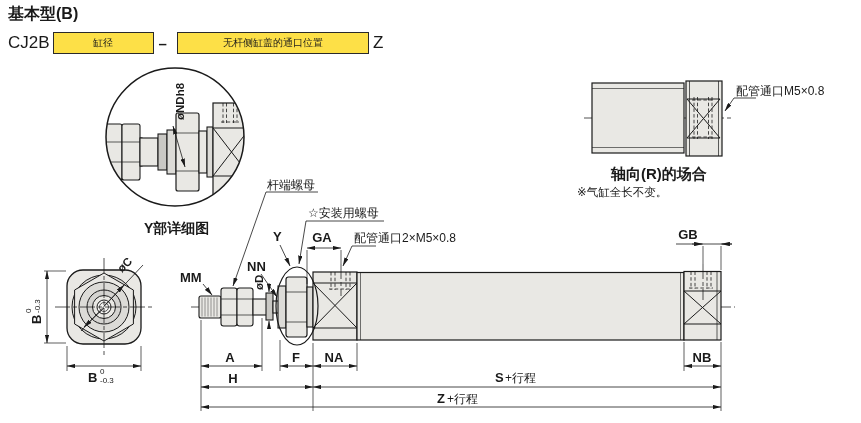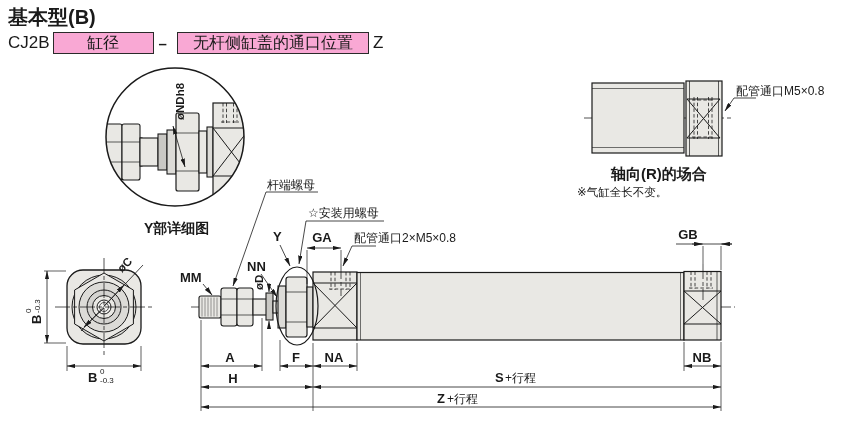--- a/index.html
+++ b/index.html
@@ -1,23 +1,23 @@
 <!DOCTYPE html>
 <html><head>
 <meta charset="utf-8">
 <style>
   html,body{margin:0;padding:0;background:#fff;}
   body{width:861px;height:423px;position:relative;overflow:hidden;
        font-family:"Liberation Sans","DejaVu Sans",sans-serif;color:#1a1a1a;}
-  .title{position:absolute;left:8px;top:4px;font-size:20px;font-weight:bold;}
+  .title{position:absolute;left:8px;top:4px;font-size:16px;font-weight:bold;}
   .model-row{position:absolute;left:8px;top:31px;height:24px;display:flex;align-items:center;}
   .model-prefix,.model-suffix{font-size:17px;font-weight:normal;}
-  .model-box{height:20px;border:1.6px solid #2a2a2a;background:#f9a8d4;
+  .model-box{height:20px;border:1.6px solid #2a2a2a;background:#fde047;
              display:flex;align-items:center;justify-content:center;
-             font-size:16px;margin:0 0 0 3px;}
+             font-size:10px;margin:0 0 0 3px;}
   .box-bore{width:99px;}
   .box-stroke{width:84px;margin-left:4px;}
   .box-port{width:190px;margin-left:8px;margin-right:4px;text-align:right;}
   .model-sep{font-size:15px;font-weight:bold;margin:0 2px 0 5px;}
   svg{position:absolute;left:0;top:0;}
   svg text{fill:#1a1a1a;}
   .ln{stroke:#1a1a1a;fill:none;}
   .fillL{fill:#e9e8e4;stroke:#1a1a1a;}
   .fillM{fill:#dcdbd7;stroke:#1a1a1a;}
   .fillD{fill:#c9c8c4;stroke:#1a1a1a;}

